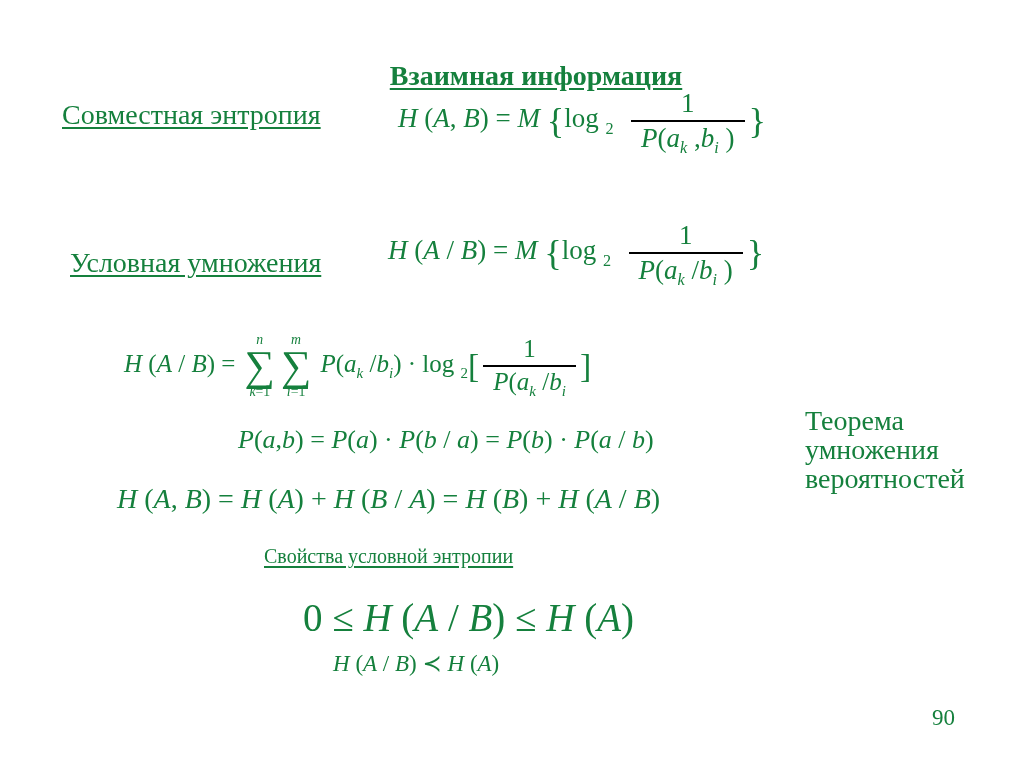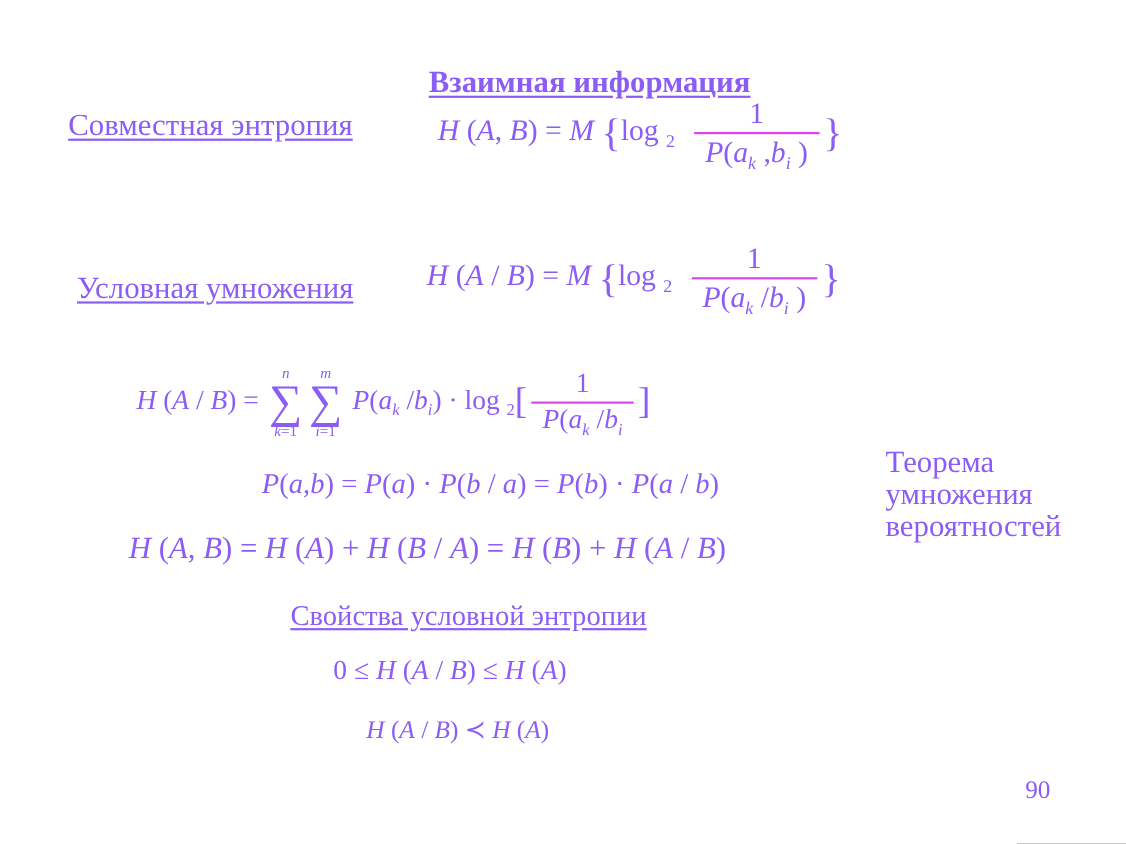--- a/index.html
+++ b/index.html
@@ -1,39 +1,39 @@
 <!DOCTYPE html>
 <html><head>
 <meta charset="utf-8">
 <style>
   html,body{margin:0;padding:0;background:#888;}
   .slide{
     position:relative;
     width:1024px;height:767px;
     background:#ffffff;
-    color:#8b5cf6;
+    color:#15803d;
     font-family:"Liberation Serif","DejaVu Serif",serif;
     overflow:hidden;
     margin:0 auto;
   }
   .abs{position:absolute;white-space:pre;}
   .ul{text-decoration:underline;text-underline-offset:3px;}
   .title{left:20px;right:0;top:28px;text-align:center;font-size:28px;font-weight:bold;}
   .label{font-size:28px;}
   .formula{line-height:1.2;}
   .formula .it{font-style:italic;}
   .formula .up{font-style:normal;}
   .formula sub{font-size:0.6em;line-height:0;}
   .formula sub.it{font-style:italic;}
   .frac{
     display:inline-flex;flex-direction:column;align-items:center;
     vertical-align:middle;margin:0 4px;text-align:center;
   }
   .frac .num{padding:0 10px 1px;line-height:1.15;}
-  .frac .den{border-top:2px solid #d946ef;padding:1px 10px 0;line-height:1.15;}
+  .frac .den{border-top:2px solid #000000;padding:1px 10px 0;line-height:1.15;}
   .bigsum{
     display:inline-flex;flex-direction:column;align-items:center;
     vertical-align:middle;margin:0 3px;line-height:1;
   }
   .bigsum .sigma{font-size:1.7em;line-height:0.85;font-style:normal;}
   .bigsum .lim{font-size:0.55em;line-height:1.15;}
   .bigbr{font-size:1.35em;vertical-align:middle;line-height:0;}
   .note{font-size:28px;line-height:29px;white-space:normal;}
   .pagenum{font-family:Liberation Serif, serif;font-size:23px;}
 </style>
@@ -59,21 +59,21 @@
   <div class="abs formula" style="left:238px;top:424px;font-size:26px;"><span class="it">P</span><span class="up">(</span><span class="it">a</span><span class="up">,</span><span class="it">b</span><span class="up">) = </span><span class="it">P</span><span class="up">(</span><span class="it">a</span><span class="up">) · </span><span class="it">P</span><span class="up">(</span><span class="it">b</span><span class="up"> / </span><span class="it">a</span><span class="up">) = </span><span class="it">P</span><span class="up">(</span><span class="it">b</span><span class="up">) · </span><span class="it">P</span><span class="up">(</span><span class="it">a</span><span class="up"> / </span><span class="it">b</span><span class="up">)</span></div>
 
   <div class="abs note" style="left:805px;top:406px;width:180px;">
     <div>Теорема</div>
     <div>умножения</div>
     <div>вероятностей</div>
   </div>
 
   <div class="abs formula" style="left:117px;top:482px;font-size:28px;"><span class="it">H </span><span class="up">(</span><span class="it">A</span><span class="up">, </span><span class="it">B</span><span class="up">) = </span><span class="it">H </span><span class="up">(</span><span class="it">A</span><span class="up">) + </span><span class="it">H </span><span class="up">(</span><span class="it">B</span><span class="up"> / </span><span class="it">A</span><span class="up">) = </span><span class="it">H </span><span class="up">(</span><span class="it">B</span><span class="up">) + </span><span class="it">H </span><span class="up">(</span><span class="it">A</span><span class="up"> / </span><span class="it">B</span><span class="up">)</span></div>
 
-  <div class="abs ul" style="left:264px;top:545px;font-size:26px;">Свойства условной энтропии</div>
+  <div class="abs ul" style="left:264px;top:545px;font-size:20px;">Свойства условной энтропии</div>
 
-  <div class="abs formula" style="left:303px;top:595px;font-size:25px;"><span class="up">0 ≤ </span><span class="it">H </span><span class="up">(</span><span class="it">A</span><span class="up"> / </span><span class="it">B</span><span class="up">) ≤ </span><span class="it">H </span><span class="up">(</span><span class="it">A</span><span class="up">)</span></div>
+  <div class="abs formula" style="left:303px;top:595px;font-size:39px;"><span class="up">0 ≤ </span><span class="it">H </span><span class="up">(</span><span class="it">A</span><span class="up"> / </span><span class="it">B</span><span class="up">) ≤ </span><span class="it">H </span><span class="up">(</span><span class="it">A</span><span class="up">)</span></div>
 
   <div class="abs formula" style="left:333px;top:650px;font-size:23px;"><span class="it">H </span><span class="up">(</span><span class="it">A</span><span class="up"> / </span><span class="it">B</span><span class="up">) ≺ </span><span class="it">H </span><span class="up">(</span><span class="it">A</span><span class="up">)</span></div>
 
   <div class="abs pagenum" style="left:932px;top:705px;">90</div>
 
 </div>
 
 </body></html>

